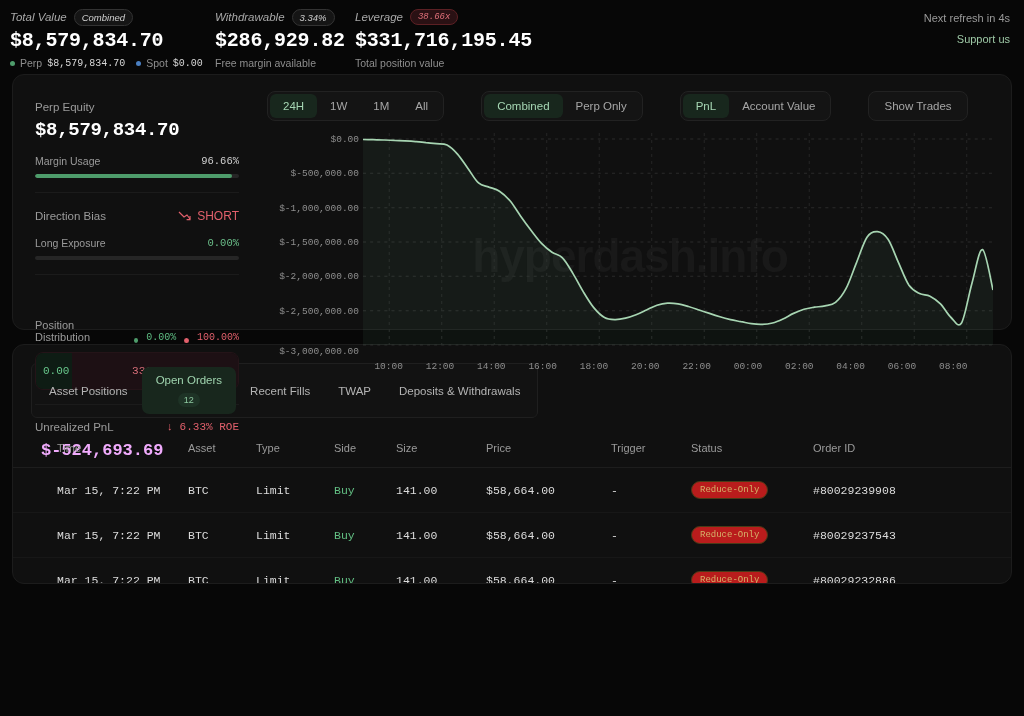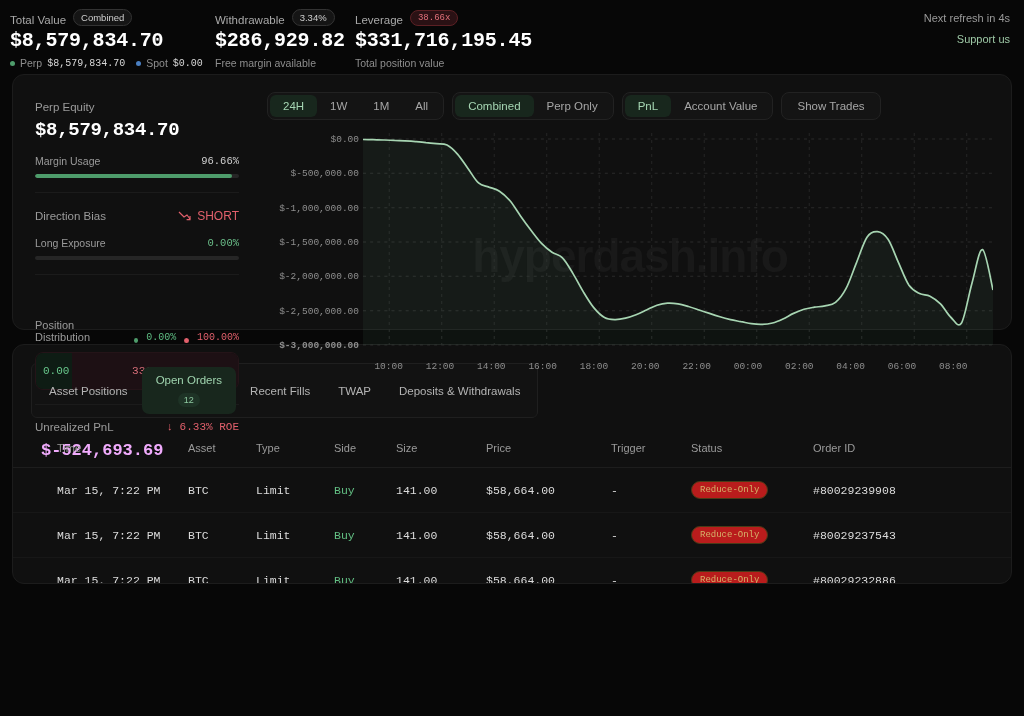--- a/index.html
+++ b/index.html
@@ -10,21 +10,21 @@
     color:#e8e8e8;
     overflow:hidden;
   }
 
   
   .topbar { display:flex; align-items:flex-start; padding:8px 14px 6px 10px; height:70px; }
   .stat { margin-right:0; }
   .stat.s1 { width:205px; }
   .stat.s2 { width:140px; }
   .stat.s3 { flex:1; }
-  .stat-top { display:flex; align-items:flex-end; gap:7px; height:18px; }
+  .stat-top { display:flex; align-items:center; gap:7px; height:18px;font-style:italic; }
   .stat-label { font-size:11.5px; color:#a9a9a9; }
   .pill {
     font-size:9.5px; padding:2px 7px; border-radius:9px;
     border:1px solid #333; color:#cfcfcf; background:#151515;
     font-family:"Liberation Sans", sans-serif;
   }
   .pill.red { border-color:#5c2024; color:#e0707a; background:#2a1114; font-family:"Liberation Mono", monospace; font-size:9px;}
   .stat-value {
     font-size:20px; font-weight:bold; margin-top:3px; letter-spacing:-0.2px;
     font-family:"Liberation Mono", monospace; color:#fff;
@@ -65,21 +65,21 @@
   }
   .distbar .seg-g { width:18%; background:#0e1c14; display:flex; align-items:center; padding-left:7px;
     font-family:"Liberation Mono", monospace; font-size:11px; color:#69c88c; }
   .distbar .seg-r { flex:1; background:#1d1014; display:flex; align-items:center; justify-content:center;
     font-family:"Liberation Mono", monospace; font-size:11px; color:#d9707a; }
   .pnl-val { font-size:17px; font-weight:bold; font-family:"Liberation Mono", monospace; color:#f0abfc; margin-top:8px;margin-left:6px; }
   .roe { font-size:11px; color:#e2606c; font-family:"Liberation Mono", monospace; }
 
   
   .chartside { flex:1; padding:16px 18px 8px 6px; display:flex; flex-direction:column; }
-  .chart-toolbar { display:flex; align-items:center; height:30px; }
+  .chart-toolbar { display:flex; height:30px;gap:29px; }
   .seg { display:flex; background:#141414; border:1px solid #222; border-radius:8px; padding:2px; }
   .seg button {
     background:transparent; border:none; color:#a6a6a6; font-size:11.5px;
     padding:5px 13px; border-radius:6px; cursor:pointer; font-family:"Liberation Sans", sans-serif;
   }
   .seg button.active { background:#18271d; color:#a5d6b3; }
   .gap-left { margin-left:auto; }
   .seg + .seg { margin-left:8px; }
 
   .plot { position:relative; flex:1; margin-top:12px; }
@@ -257,21 +257,21 @@
 
     <div class="plot">
       <div class="watermark">hyperdash.info</div>
       <div class="ylabels" id="ylabels">
           <div style="top: 6px;">$0.00</div>
           <div style="top: 40.3333px;">$-500,000.00</div>
           <div style="top: 74.6667px;">$-1,000,000.00</div>
           <div style="top: 109px;">$-1,500,000.00</div>
           <div style="top: 143.333px;">$-2,000,000.00</div>
           <div style="top: 177.667px;">$-2,500,000.00</div>
-          <div style="top: 212px; font-weight: bold;">$-3,000,000.00</div>
+          <div style="top: 218px;">$-3,000,000.00</div>
         </div>
       <div class="svgwrap">
         <svg id="chart-svg" width="100%" height="100%" viewBox="0 0 620 218" preserveAspectRatio="none">
             <line x1="0" x2="620" y1="6" y2="6" stroke="#2a2a2a" stroke-dasharray="3 4" stroke-width="1"></line>
             <line x1="0" x2="620" y1="40.333333333333336" y2="40.333333333333336" stroke="#2a2a2a" stroke-dasharray="3 4" stroke-width="1"></line>
             <line x1="0" x2="620" y1="74.66666666666667" y2="74.66666666666667" stroke="#2a2a2a" stroke-dasharray="3 4" stroke-width="1"></line>
             <line x1="0" x2="620" y1="109" y2="109" stroke="#2a2a2a" stroke-dasharray="3 4" stroke-width="1"></line>
             <line x1="0" x2="620" y1="143.33333333333334" y2="143.33333333333334" stroke="#2a2a2a" stroke-dasharray="3 4" stroke-width="1"></line>
             <line x1="0" x2="620" y1="177.66666666666669" y2="177.66666666666669" stroke="#2a2a2a" stroke-dasharray="3 4" stroke-width="1"></line>
             <line x1="0" x2="620" y1="212" y2="212" stroke="#2a2a2a" stroke-dasharray="3 4" stroke-width="1"></line>

